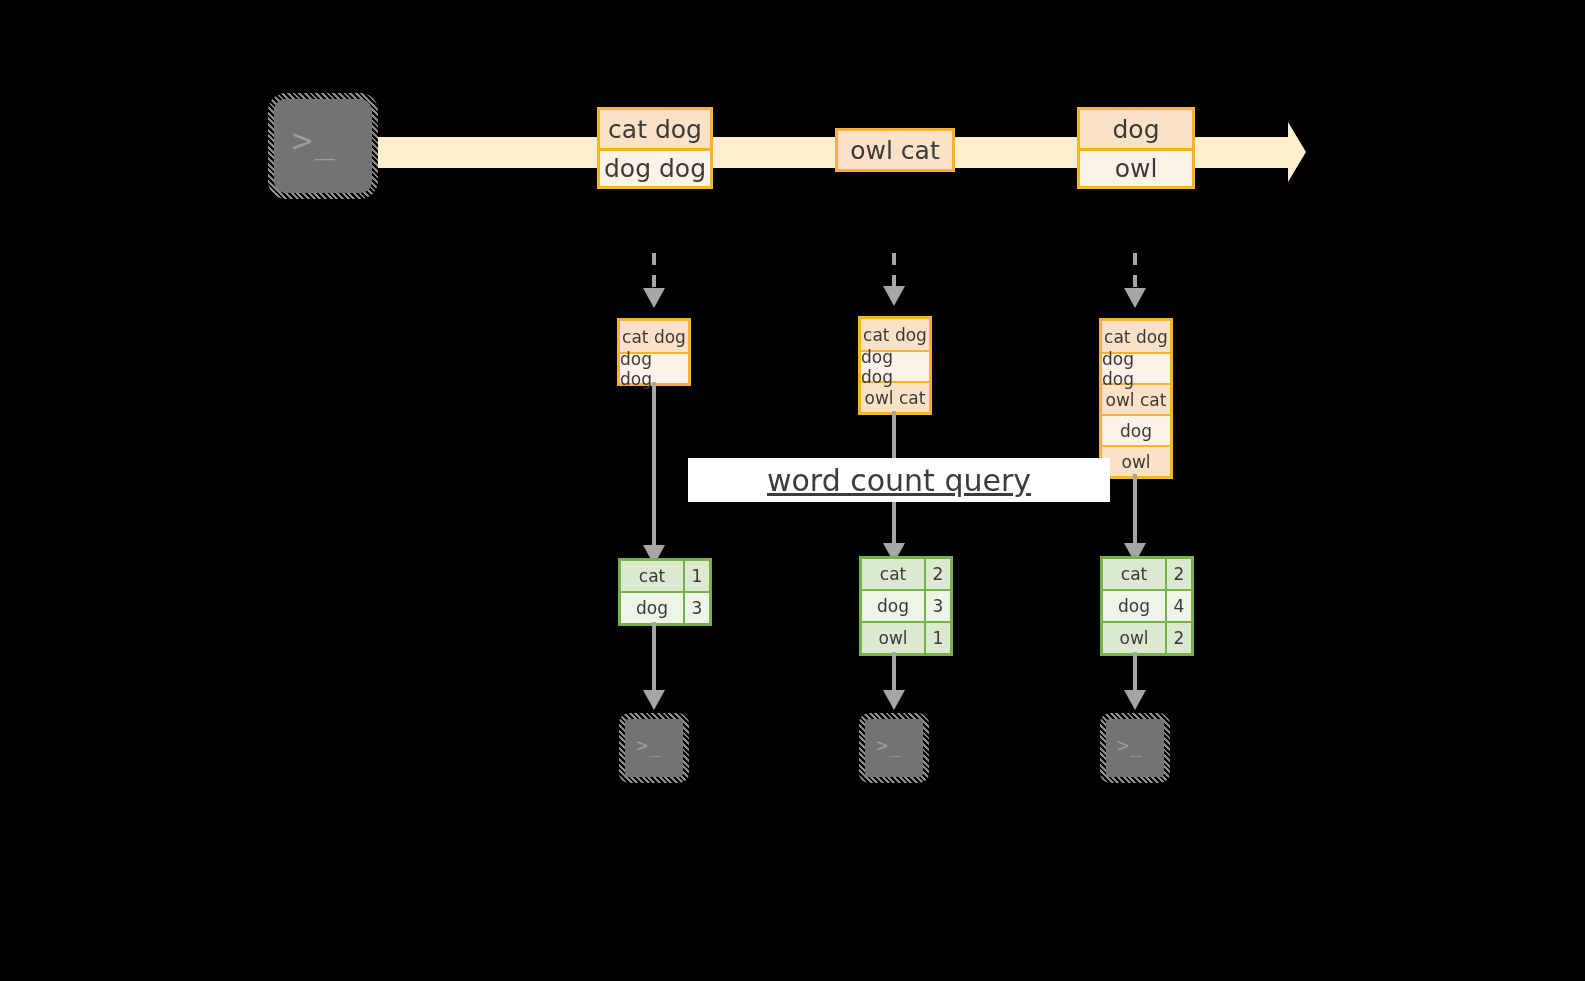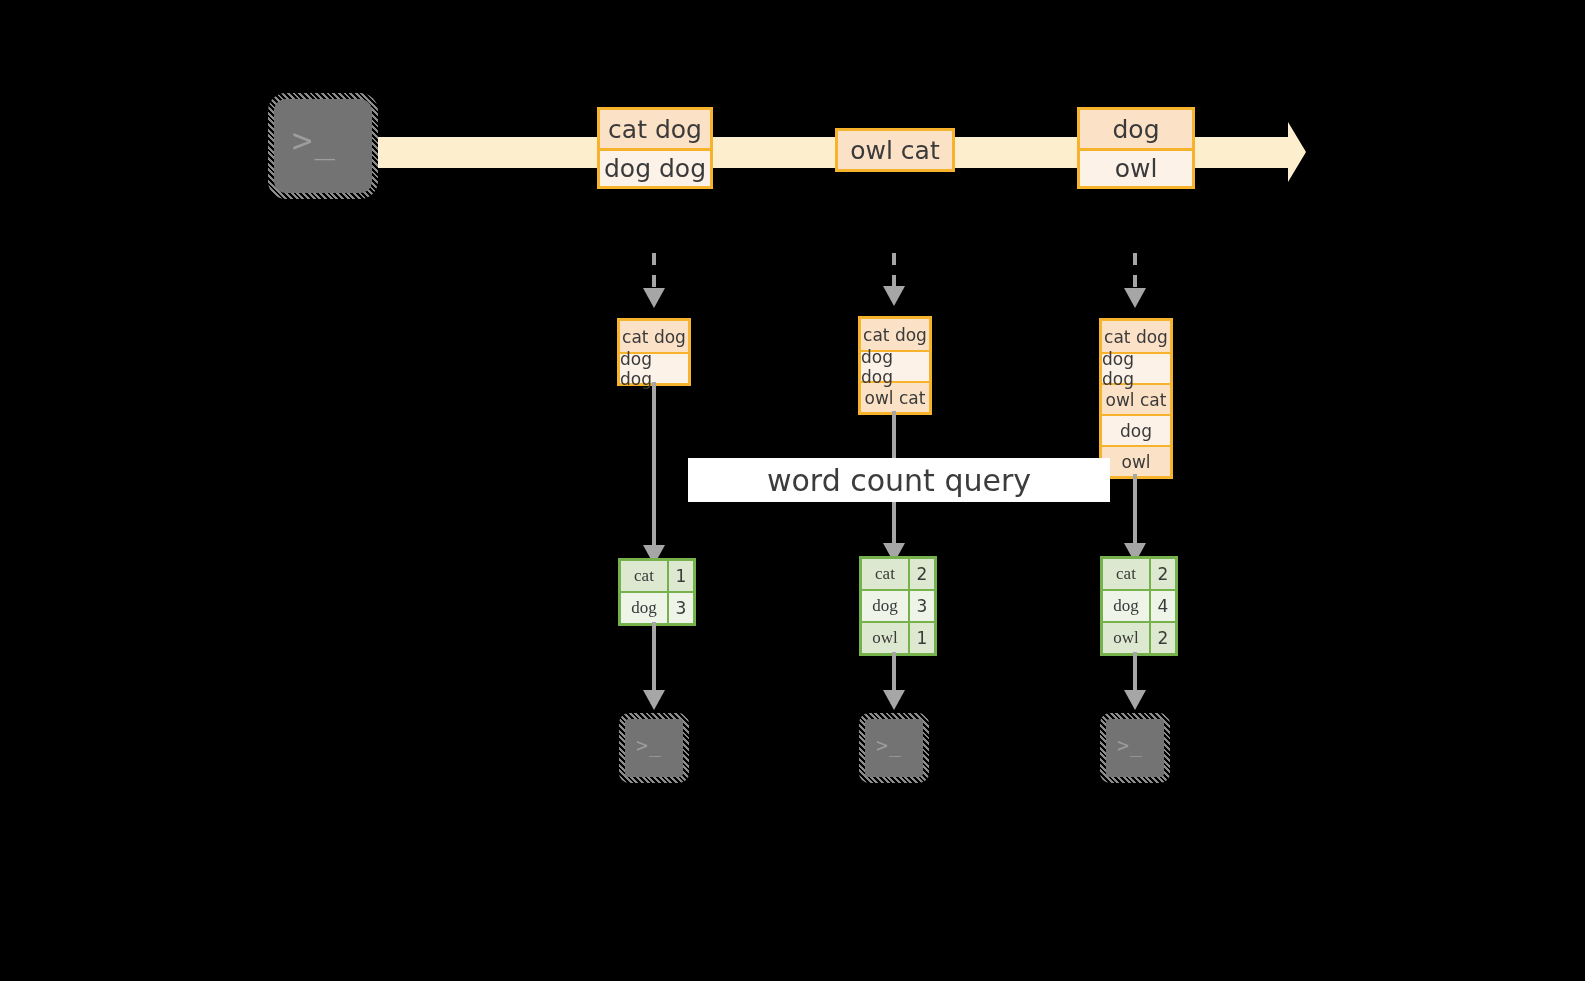--- a/index.html
+++ b/index.html
@@ -133,21 +133,21 @@
   .result .row + .row { border-top: 2px solid #76b24b; }
   .result .k, .result .v {
     box-sizing: border-box;
     display: flex;
     align-items: center;
     justify-content: center;
     height: 30px;
     color: #3a3a3a;
     font-size: 17px;
   }
-  .result .k { width: 46px; font-family: Liberation Serif, serif; }
+  .result .k { width: 62px; }
   .result .v { width: 26px; border-left: 2px solid #76b24b; }
   .result .row.dark  .k, .result .row.dark  .v { background: #dde8d0; }
   .result .row.light .k, .result .row.light .v { background: #eef4e8; }
 
   
   .conn {
     position: absolute;
     width: 4px;
     background: #a6a6a6;
   }
@@ -175,20 +175,21 @@
     height: 44px;
     background: #ffffff;
     display: flex;
     align-items: center;
     justify-content: center;
   }
   .query-band .label {
     color: #3c3c3c;
     font-size: 30px;
     white-space: nowrap;
+    text-decoration: underline;
   }
 </style>
 </head>
 <body>
 
 <div id="stage">
 
   <div class="timeline-band"></div>
   <div class="timeline-head"></div>
 

